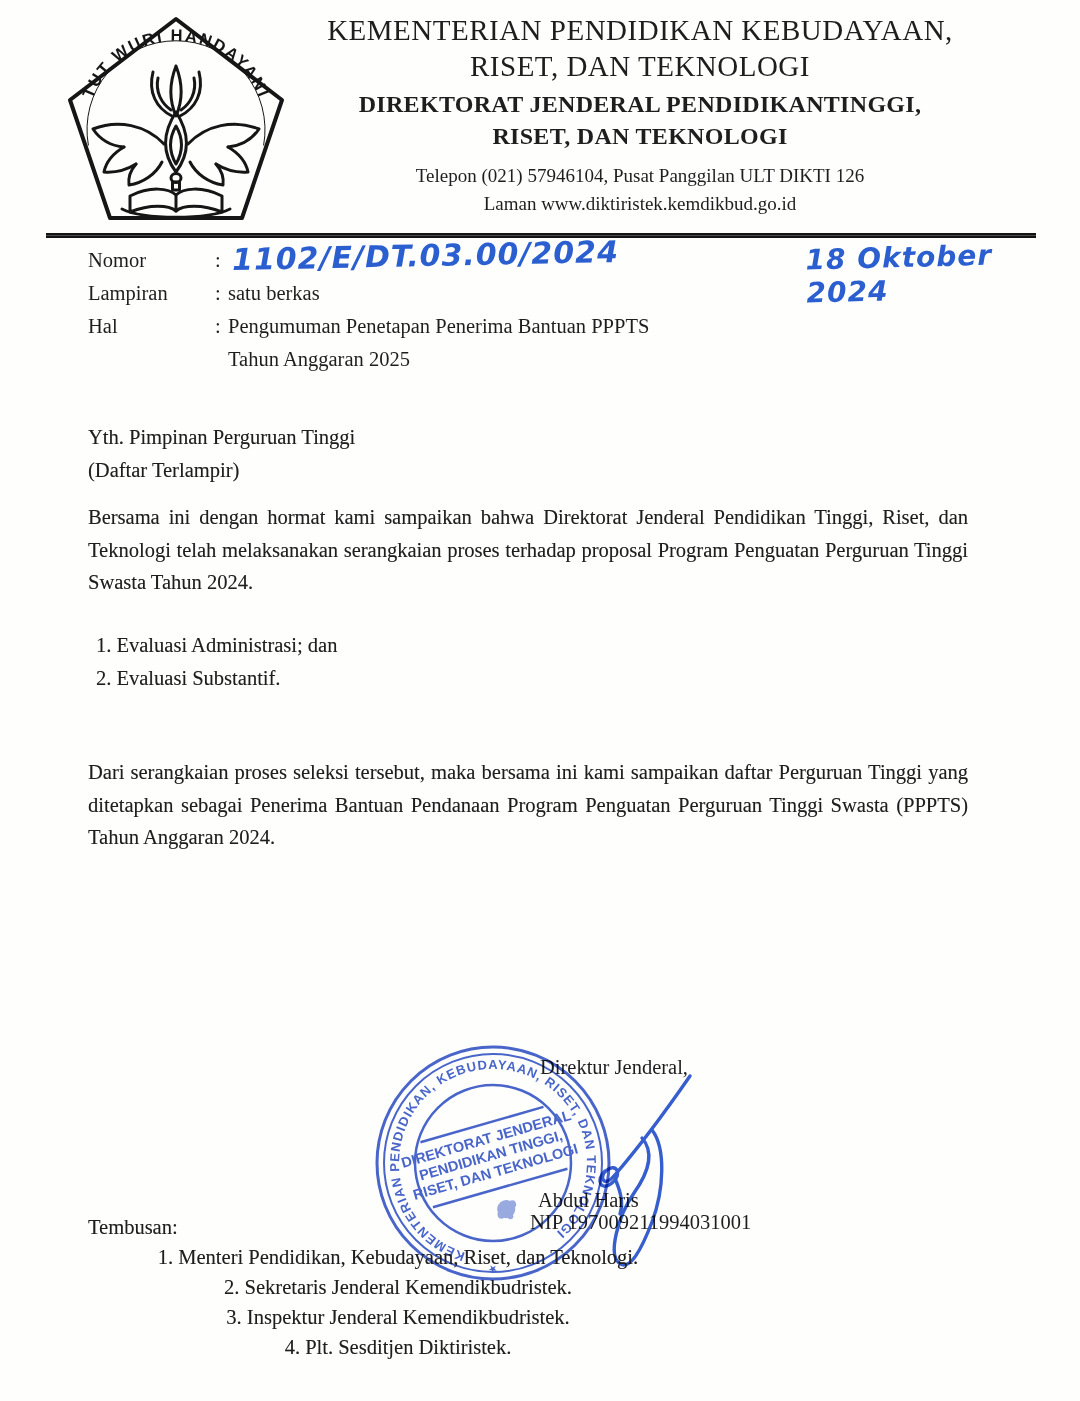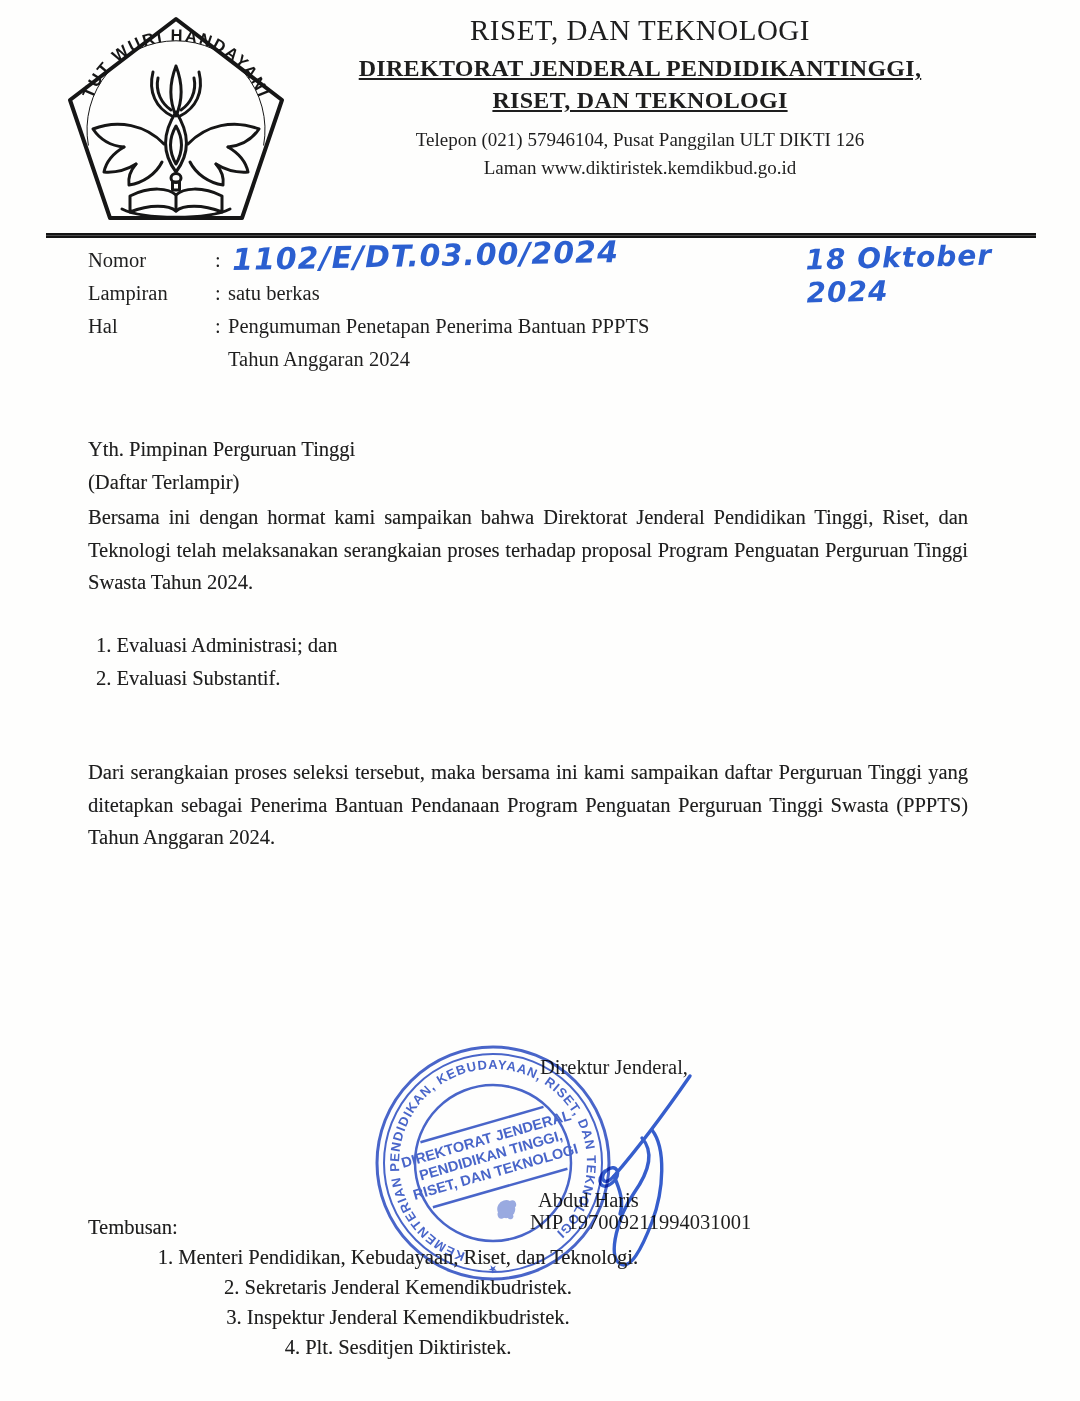--- a/index.html
+++ b/index.html
@@ -6,21 +6,21 @@
   .page {
     position:relative; width:1080px; height:1401px;
     background:#fefefd; overflow:hidden;
     font-family:"Liberation Serif", serif; color:#1e1e1e;
   }
   .abs { position:absolute; }
 
   
   .hdr-text { left:240px; top:12px; width:800px; text-align:center; }
   .hdr-ministry { font-size:29px; line-height:36px; letter-spacing:0.5px; }
-  .hdr-directorate { font-size:24px; line-height:32px; font-weight:bold; margin-top:4px; letter-spacing:0.3px;text-decoration:underline; }
+  .hdr-directorate { font-size:24px; line-height:32px; font-weight:bold; margin-top:4px; letter-spacing:0.3px; }
   .hdr-addr { font-size:19px; line-height:28px; margin-top:3px; }
   .hdr-rule { left:46px; top:233px; width:990px; height:5px;
     background:linear-gradient(#141414 0 45%, #4a4a4a 45% 60%, #141414 60% 100%); }
 
   
   .meta-label { left:88px; width:130px; font-size:20.5px; }
   .meta-colon { left:215px; font-size:20.5px; }
   .meta-val  { left:228px; font-size:20.5px; }
   .hand {
     font-family:"DejaVu Sans", sans-serif; font-style:italic; font-weight:600;
@@ -93,20 +93,21 @@
         <path d="M156,152 C162,159 164,166 163,173 C149,171 136,162 130,150"></path>
 
         <path d="M70,184 C90,174 109,176 116,183 C123,176 142,174 162,184 L162,200 C142,192 123,193 116,199 C109,193 90,192 70,200 Z"></path>
         <path d="M116,183 L116,199"></path>
         <path d="M62,197 C84,208 148,208 170,197"></path>
       </g>
     </svg>
   </div>
 
   <div class="abs hdr-text">
+    <div class="hdr-ministry">KEMENTERIAN PENDIDIKAN KEBUDAYAAN,</div>
     <div class="hdr-ministry">RISET, DAN TEKNOLOGI</div>
     <div class="hdr-directorate">DIREKTORAT JENDERAL PENDIDIKANTINGGI,</div>
     <div class="hdr-directorate" style="margin-top:0;">RISET, DAN TEKNOLOGI</div>
     <div class="hdr-addr" style="margin-top:10px;">Telepon (021) 57946104, Pusat Panggilan ULT DIKTI 126</div>
     <div class="hdr-addr" style="margin-top:0;">Laman www.diktiristek.kemdikbud.go.id</div>
   </div>
 
   <div class="abs hdr-rule"></div>
 
   <div class="abs meta-label" style="top:249px;">Nomor</div>
@@ -114,23 +115,23 @@
   <div class="abs hand hand-nomor">1102/E/DT.03.00/2024</div>
   <div class="abs hand hand-date">18 Oktober 2024</div>
 
   <div class="abs meta-label" style="top:282px;">Lampiran</div>
   <div class="abs meta-colon" style="top:282px;">:</div>
   <div class="abs meta-val" style="top:282px;">satu berkas</div>
 
   <div class="abs meta-label" style="top:315px;">Hal</div>
   <div class="abs meta-colon" style="top:315px;">:</div>
   <div class="abs meta-val" style="top:315px; width:560px;">Pengumuman Penetapan Penerima Bantuan PPPTS</div>
-  <div class="abs meta-val" style="top:348px;">Tahun Anggaran 2024</div>
+  <div class="abs meta-val" style="top:348px;">Tahun Anggaran 2025</div>
 
-  <div class="abs bodytext nojust" style="top:433px;">
+  <div class="abs bodytext nojust" style="top:421px;">
     <div>Yth. Pimpinan Perguruan Tinggi</div>
     <div>(Daftar Terlampir)</div>
   </div>
 
   <div class="abs bodytext" style="top:501px;">Bersama ini dengan hormat kami sampaikan bahwa Direktorat Jenderal Pendidikan Tinggi, Riset, dan Teknologi telah melaksanakan serangkaian proses terhadap proposal Program Penguatan Perguruan Tinggi Swasta Tahun 2024.</div>
 
   <div class="abs bodytext" style="top:621px;">
     <ol class="evals">
       <li>Evaluasi Administrasi; dan</li>
       <li>Evaluasi Substantif.</li>

